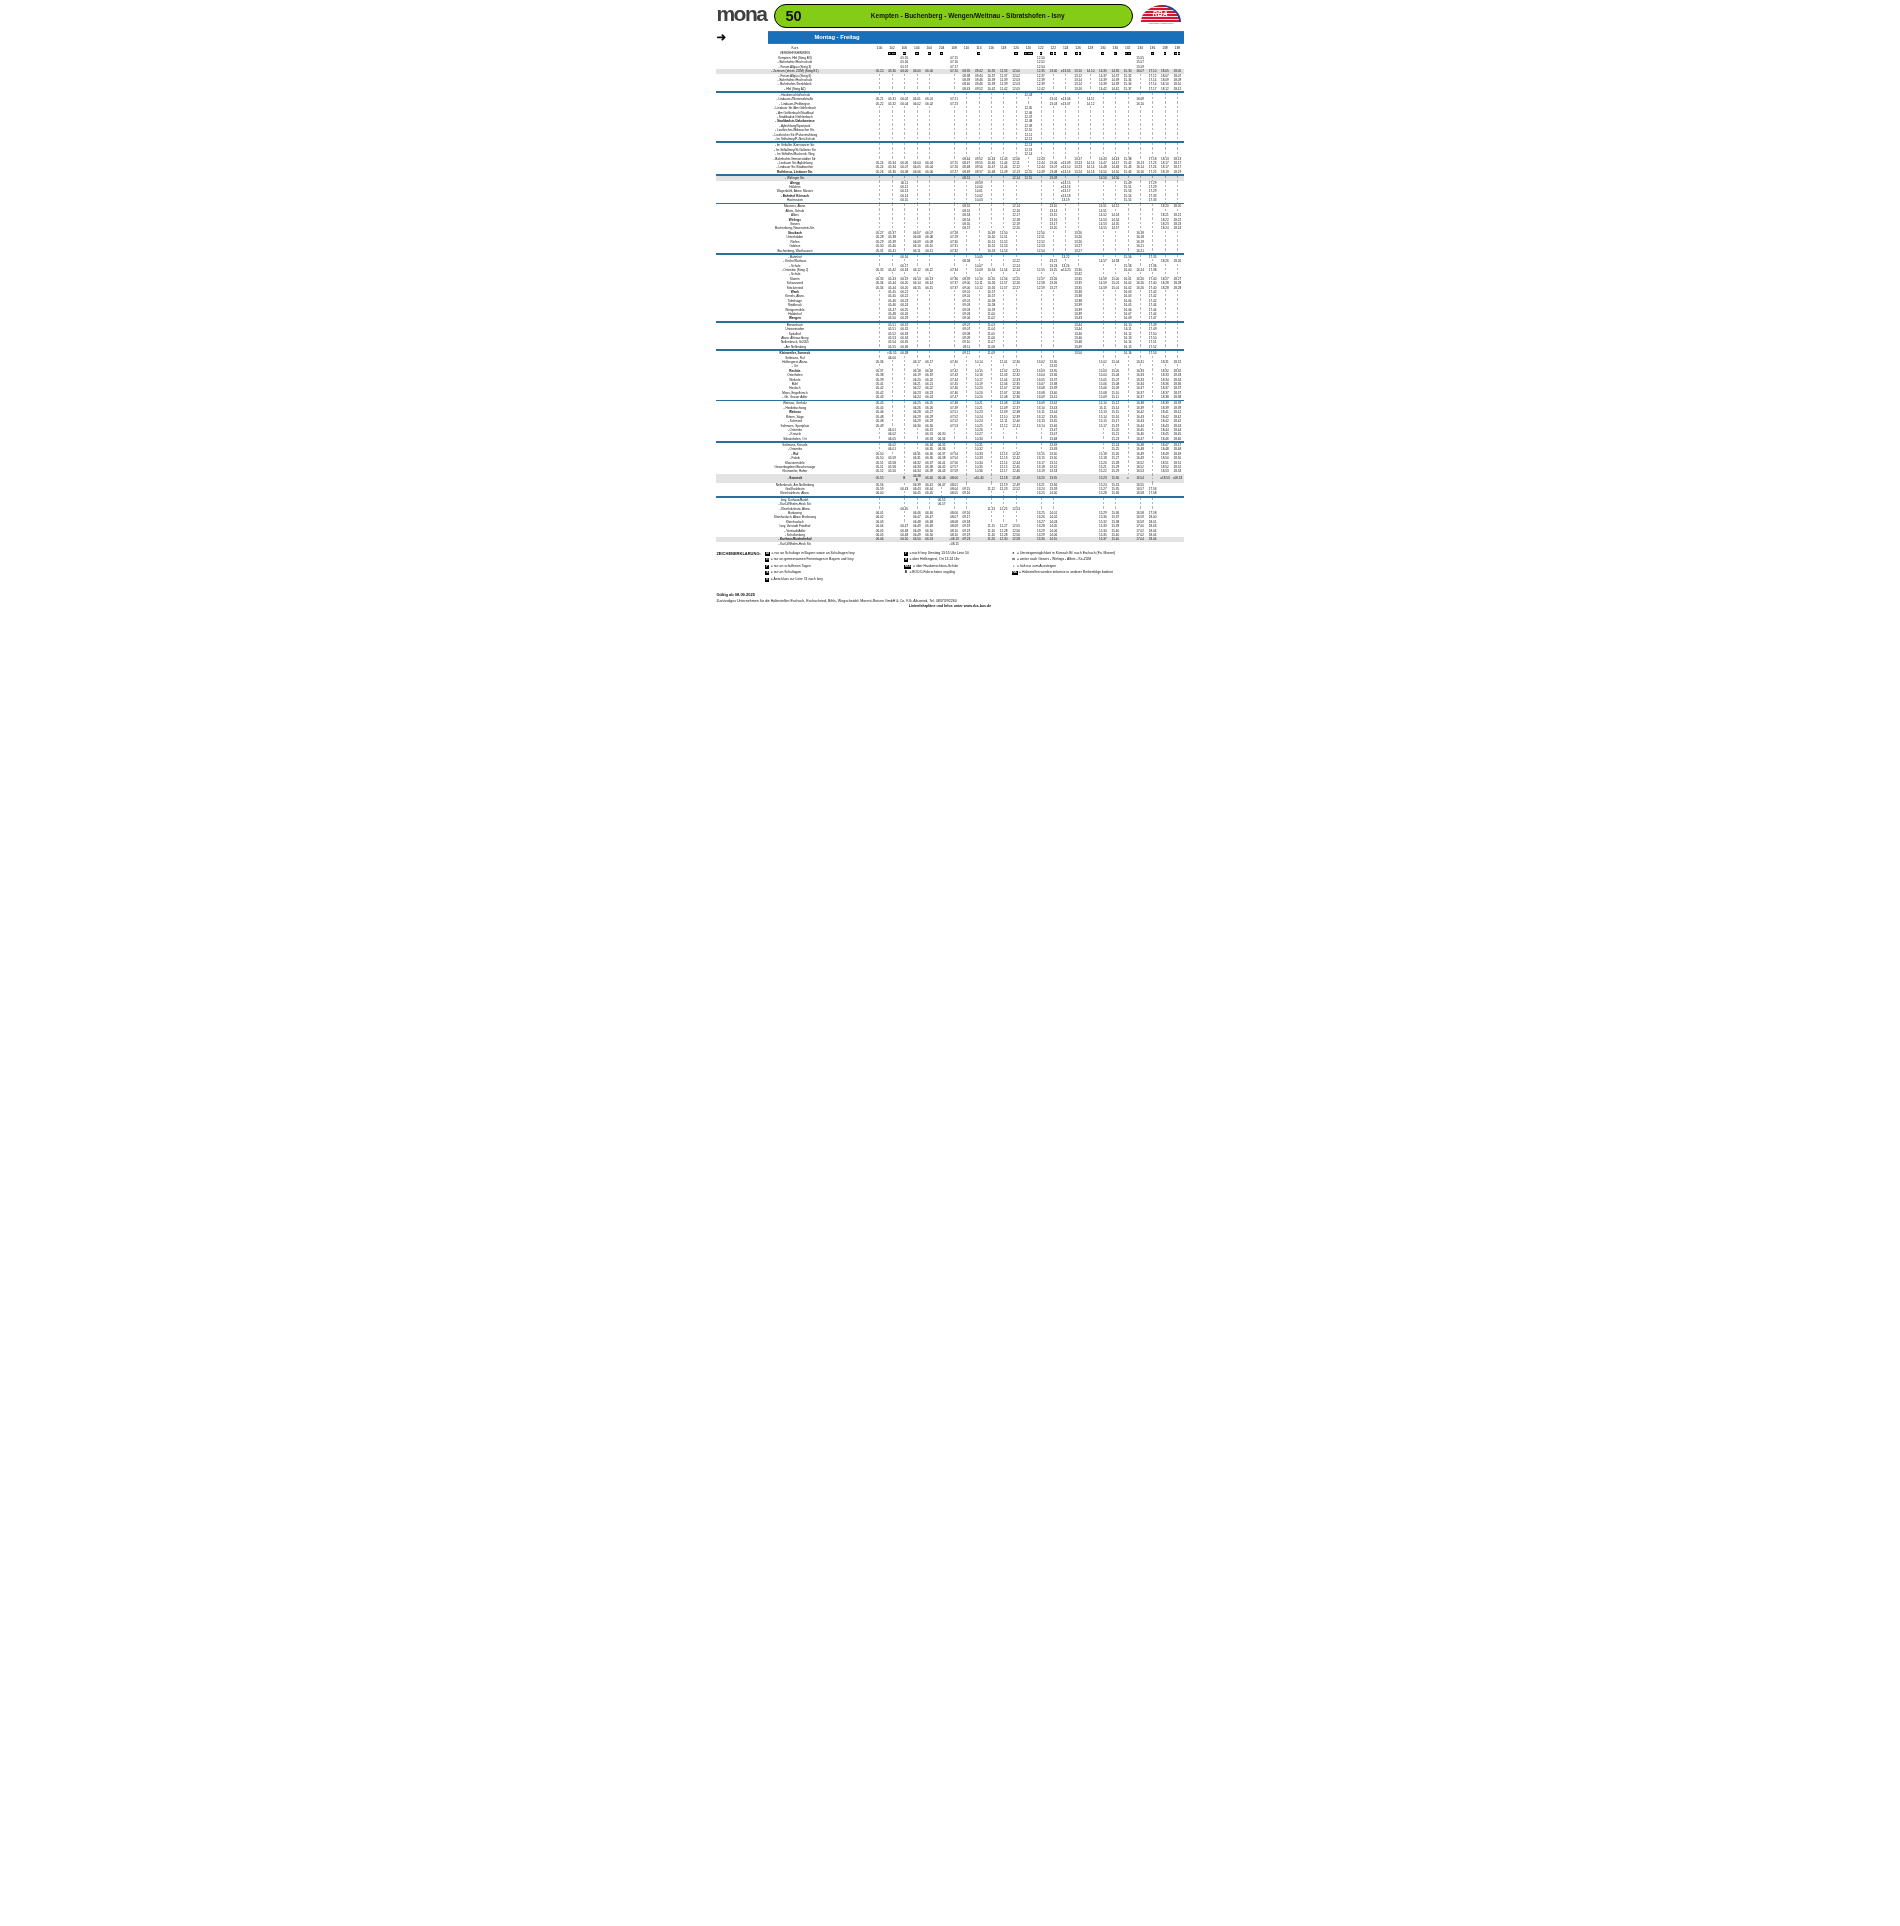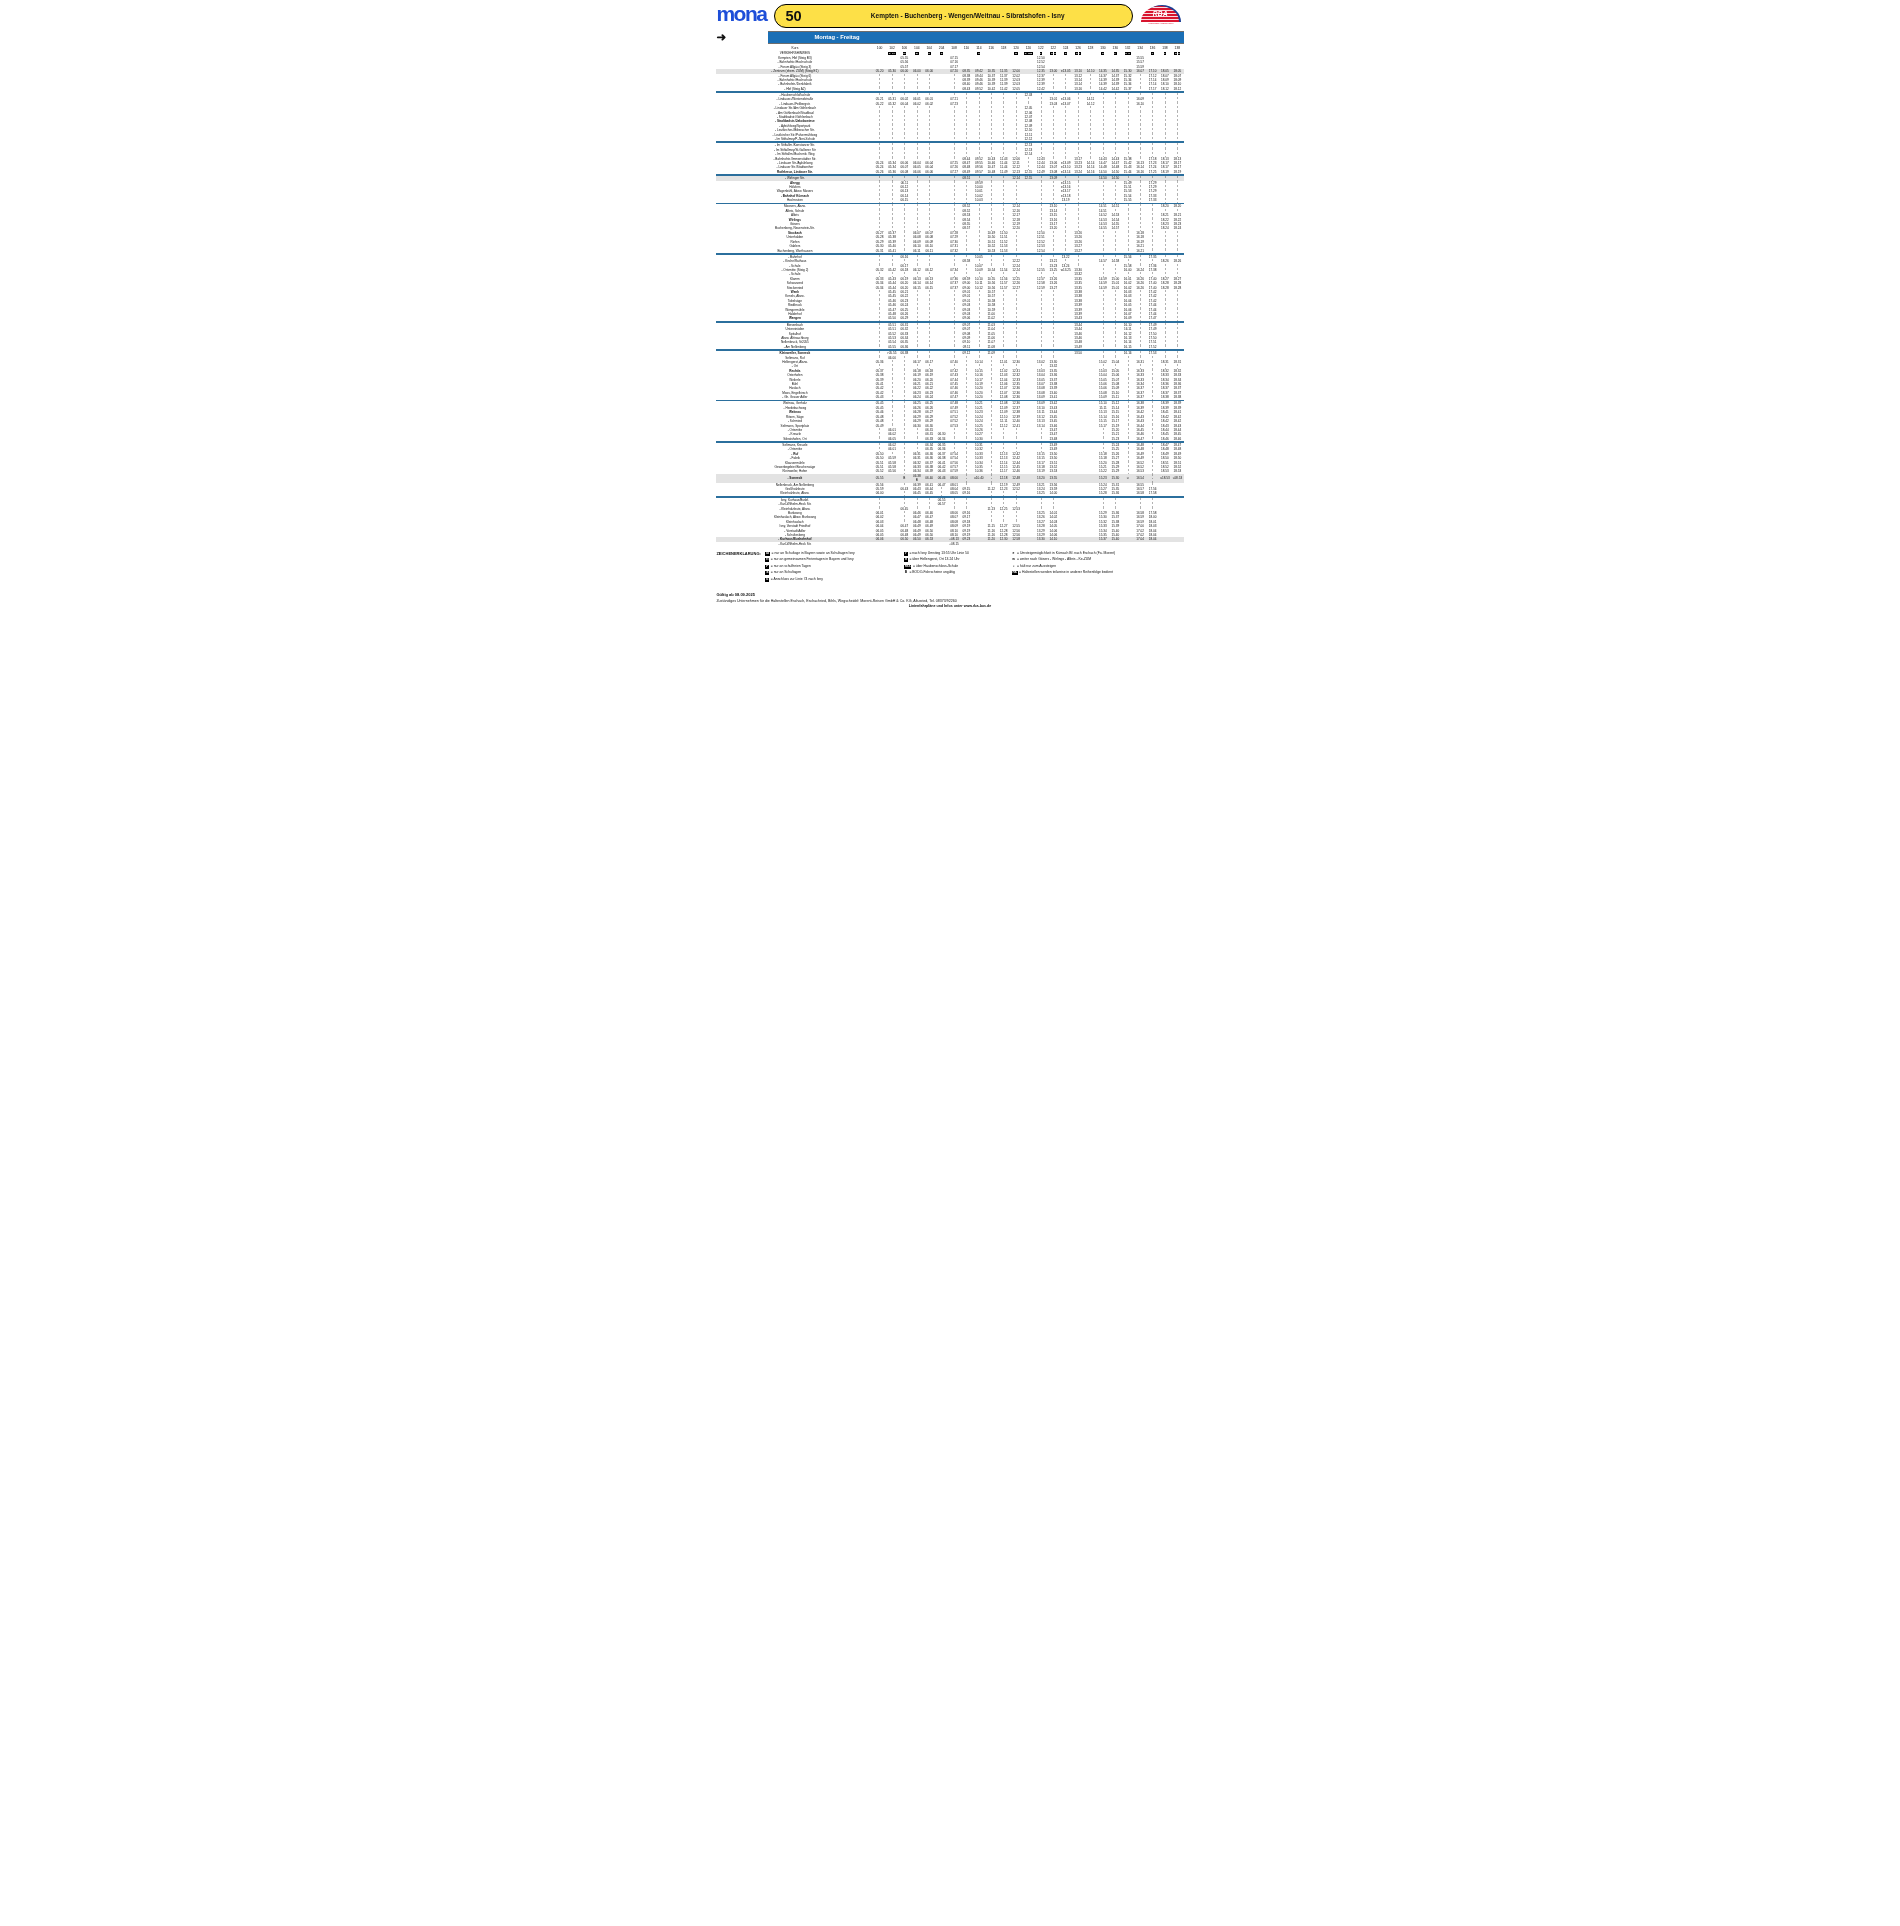--- a/index.html
+++ b/index.html
@@ -1,22 +1,22 @@
 <!DOCTYPE html>
 <html style="font-size:6.2px"><head>
 <meta charset="utf-8">
 <style>
   * { box-sizing: border-box; }
   body { margin:0; background:#fff; font-family:"Liberation Sans", sans-serif; color:#111; }
   .page { width:478px; padding:3.9px 5.4px 7.7px 5.4px; margin:0 auto; }
 
   
   .hdr { display:flex; align-items:flex-start; }
-  .mona { color:#1d4ed8; font-weight:bold; font-size:21px; letter-spacing:-1.5px; line-height:20px; width:58px; }
-  .titlebox { flex:1; border:1.2px solid #000; border-radius:12px; height:24px; display:flex; align-items:center; padding:0 10px; background:#fde047; }
+  .mona { color:#404040; font-weight:bold; font-size:21px; letter-spacing:-1.5px; line-height:20px; width:58px; }
+  .titlebox { flex:1; border:1.2px solid #000; border-radius:12px; height:24px; display:flex; align-items:center; padding:0 10px; background:#84cc16; }
   .line-no { font-size:14.6px; font-weight:bold; margin-right:11.6px; }
   .title { flex:1; text-align:center; font-size:6.5px; font-weight:bold; }
   .rba { width:45px; margin-left:5.4px; text-align:center; }
   .rba-g { position:relative; height:17px; width:40px; margin:0.8px auto 0 auto; }
   .rba-arc-b { position:absolute; left:2.3px; top:0; width:38px; height:17px; background:#1d3f94; border-radius:100% 100% 0 0/200% 200% 0 0; }
   .rba-arc-r { position:absolute; left:0; top:1.5px; width:38px; height:15.4px; background:#d8142e; border-radius:100% 100% 0 0/200% 200% 0 0;
                background-image:repeating-linear-gradient(180deg, rgba(255,255,255,.85) 0 0.4px, transparent 0.4px 1.5px); }
   .rba-txt { position:absolute; left:11.6px; top:5.4px; color:#fff; font-weight:bold; font-style:italic; font-size:6.5px; letter-spacing:0.4px; }
   .rba-sub { color:#d8142e; font-size:1.9px; margin-top:0.4px; white-space:nowrap; }
 

